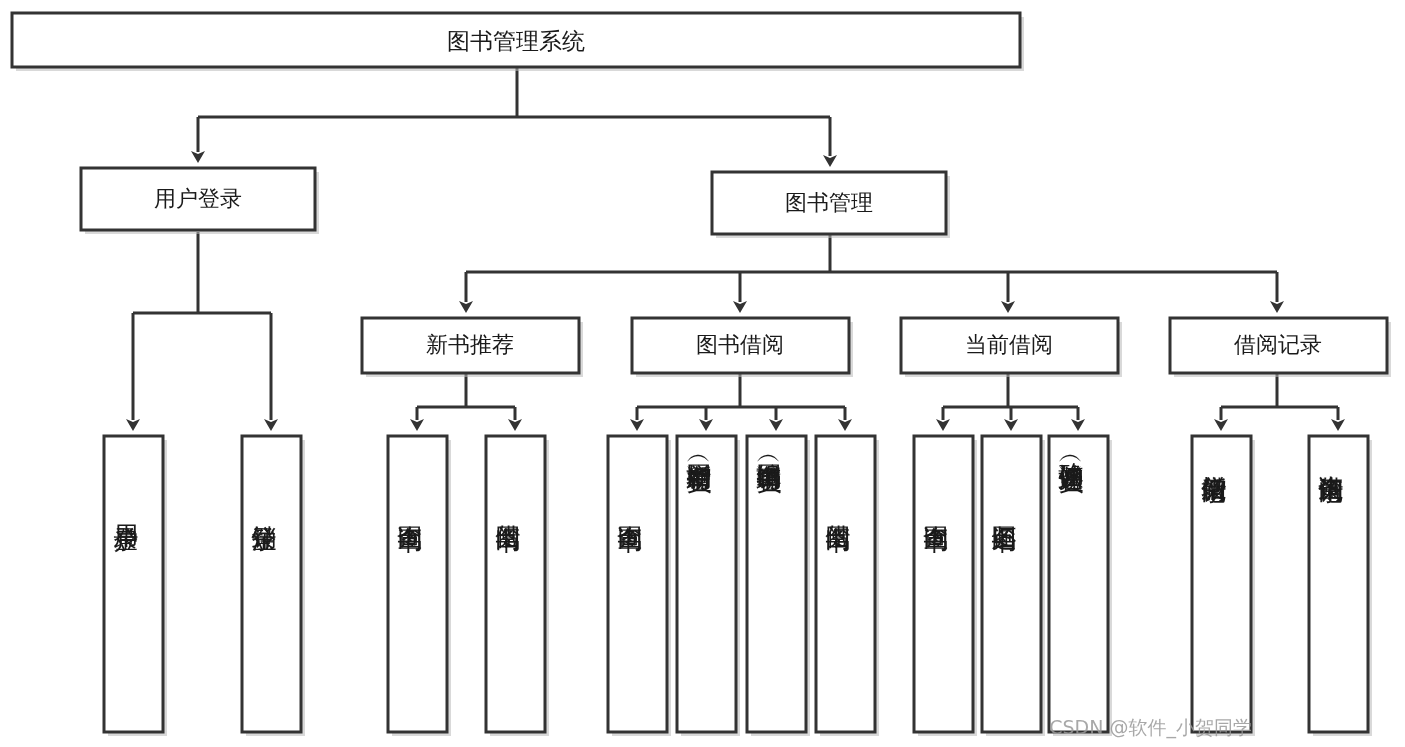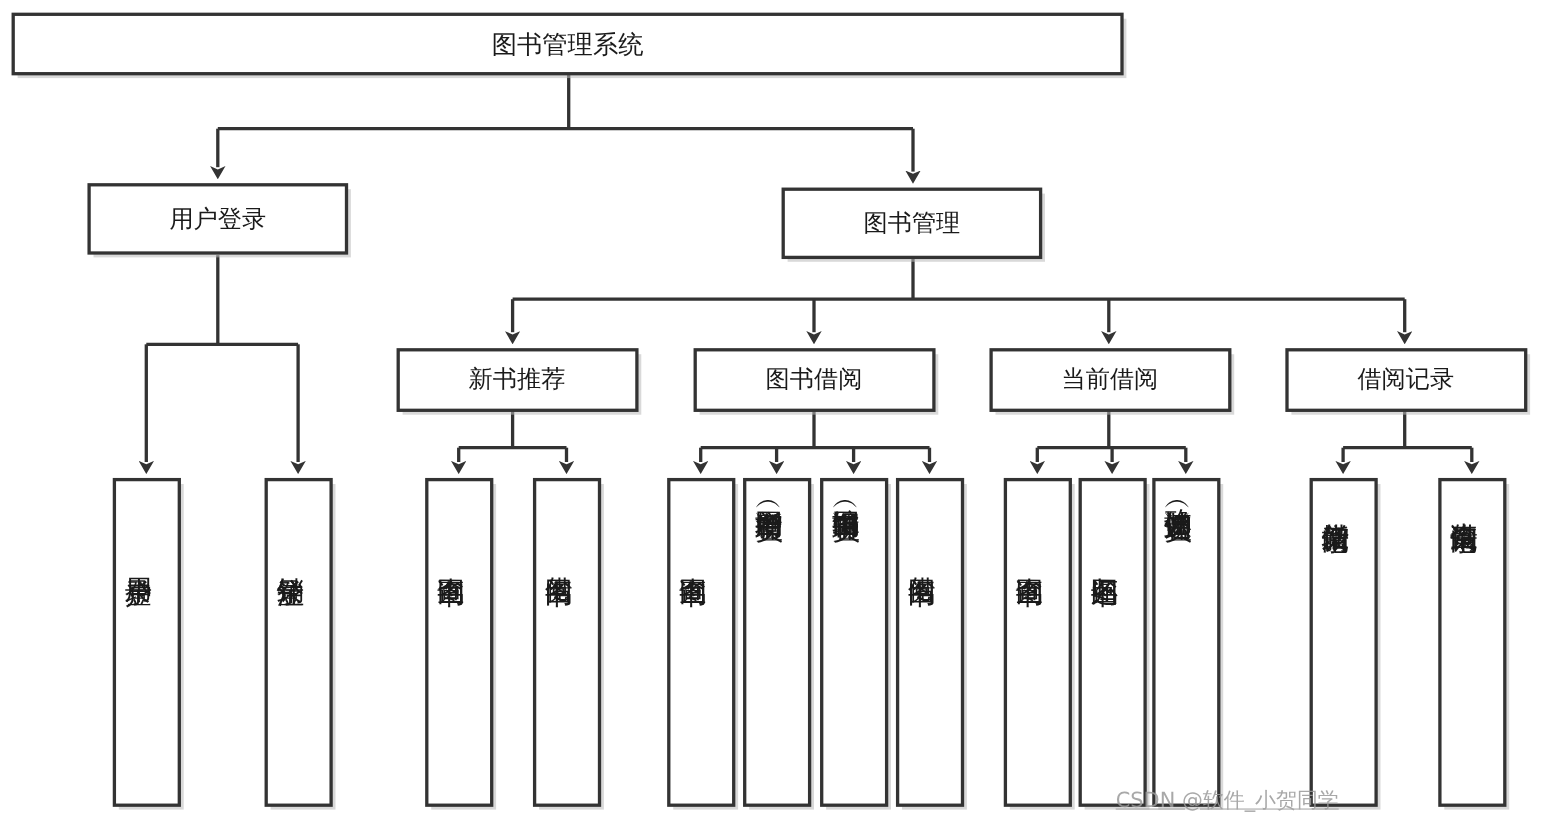--- a/index.html
+++ b/index.html
@@ -10,20 +10,21 @@
   body {
     width: 1405px;
     height: 747px;
     font-family: "DejaVu Sans", "Liberation Sans", sans-serif;
     overflow: hidden;
   }
   #diagram-root {
     position: relative;
     width: 1225px;
     height: 747px;
+    padding-left: 45px;
   }
   svg.diagram-svg {
     position: absolute;
     top: 0;
     left: 0;
     width: 1405px;
     height: 747px;
   }
   .node-box {
     fill: #ffffff;
@@ -65,28 +66,27 @@
     color: #1a1a1a;
     writing-mode: vertical-rl;
     text-orientation: upright;
     white-space: nowrap;
     letter-spacing: 1px;
     text-align: left;
     pointer-events: none;
   }
   .watermark {
     position: absolute;
-    right: 8px;
+    right: 18px;
     bottom: 6px;
     font-family: "DejaVu Sans", "Liberation Sans", sans-serif;
     font-size: 19px;
     color: #9a9a9a;
     opacity: 0.85;
     white-space: nowrap;
-    text-decoration: underline;
   }
 </style>
 </head>
 <body>
 
 <div id="diagram-root">
 
   <svg class="diagram-svg" viewBox="0 0 1405 747" xmlns="http://www.w3.org/2000/svg">
     <defs>
       <marker id="arrow" markerWidth="12" markerHeight="14" refX="1" refY="7" orient="auto" markerUnits="userSpaceOnUse">

